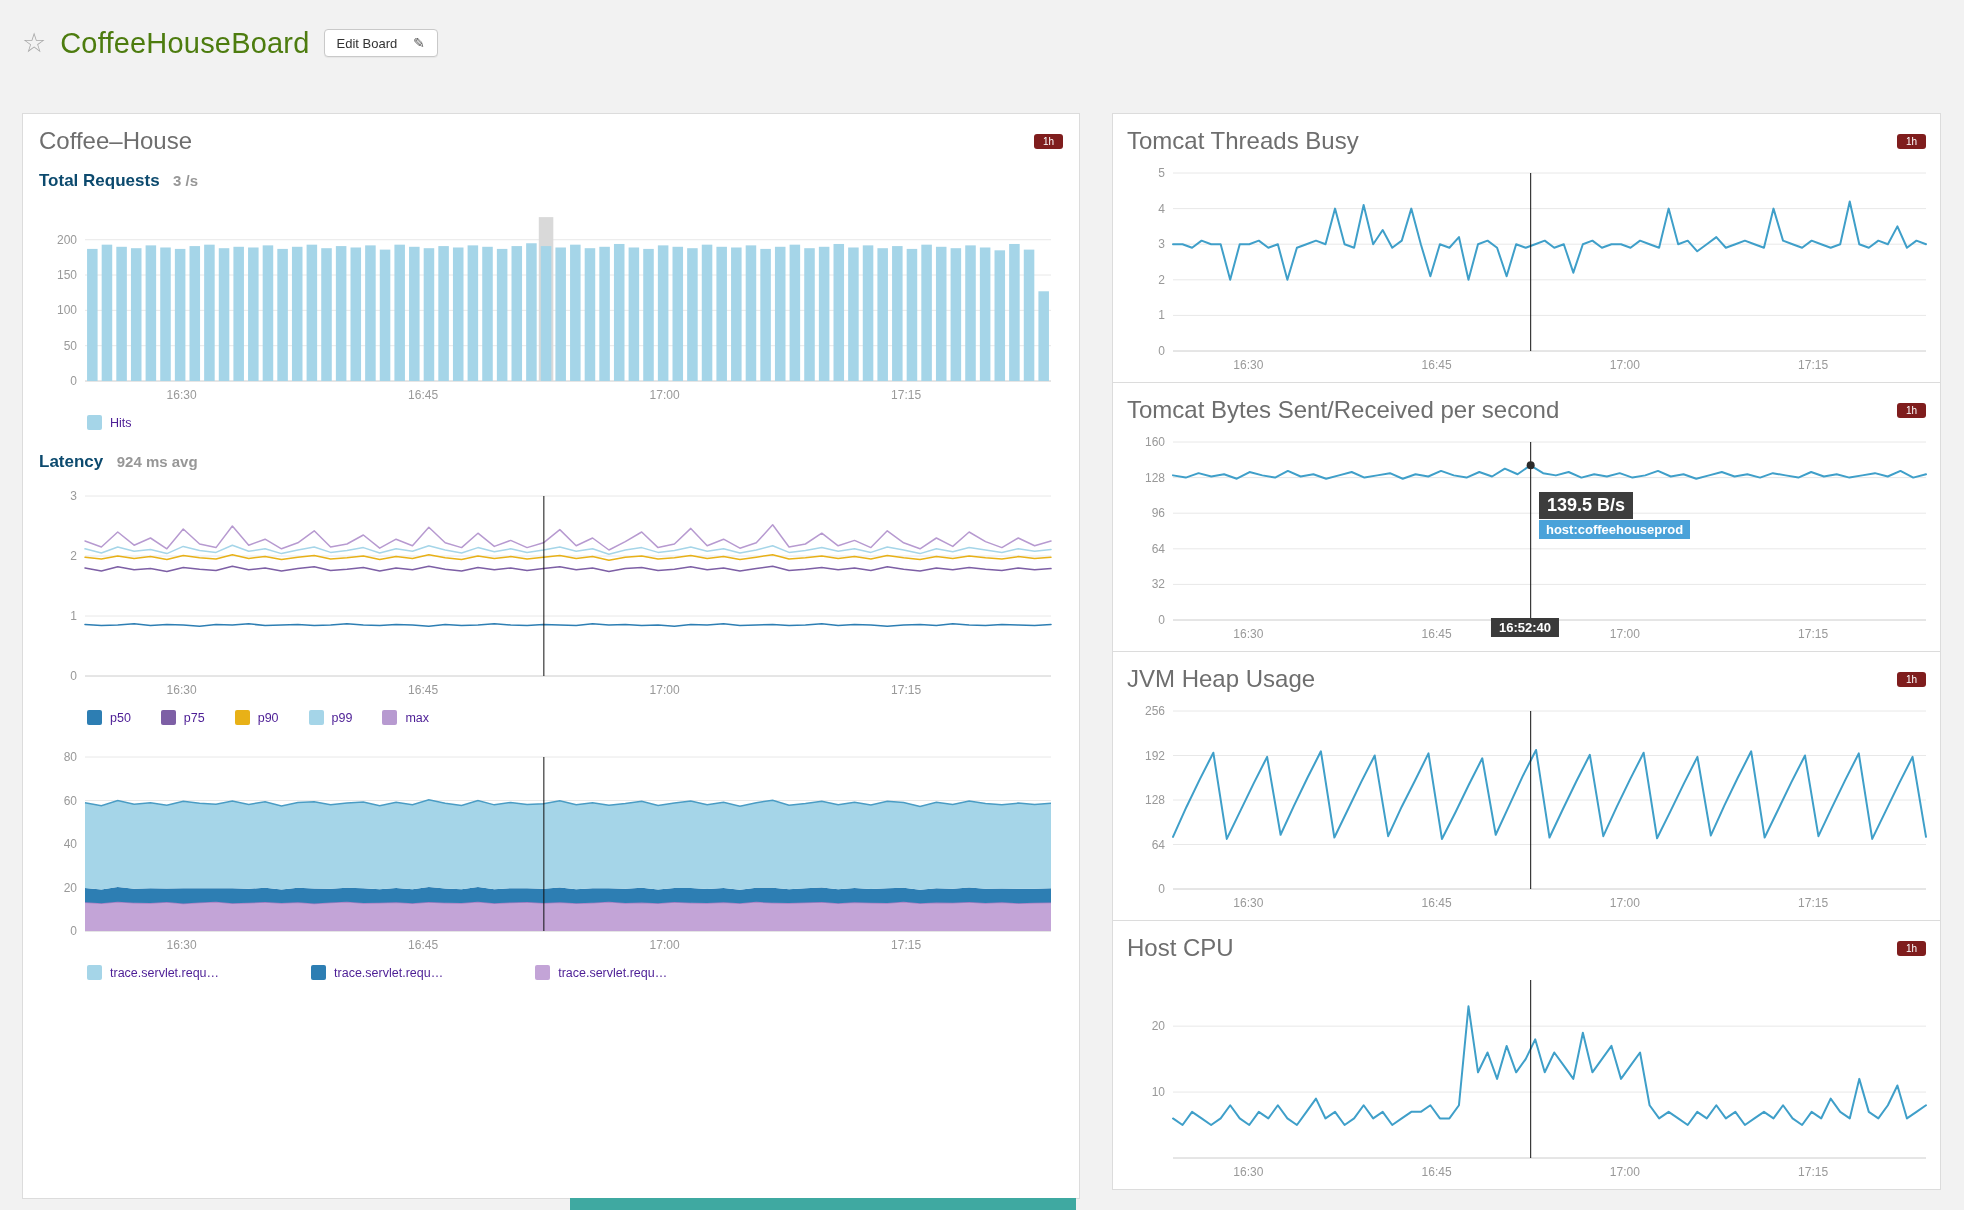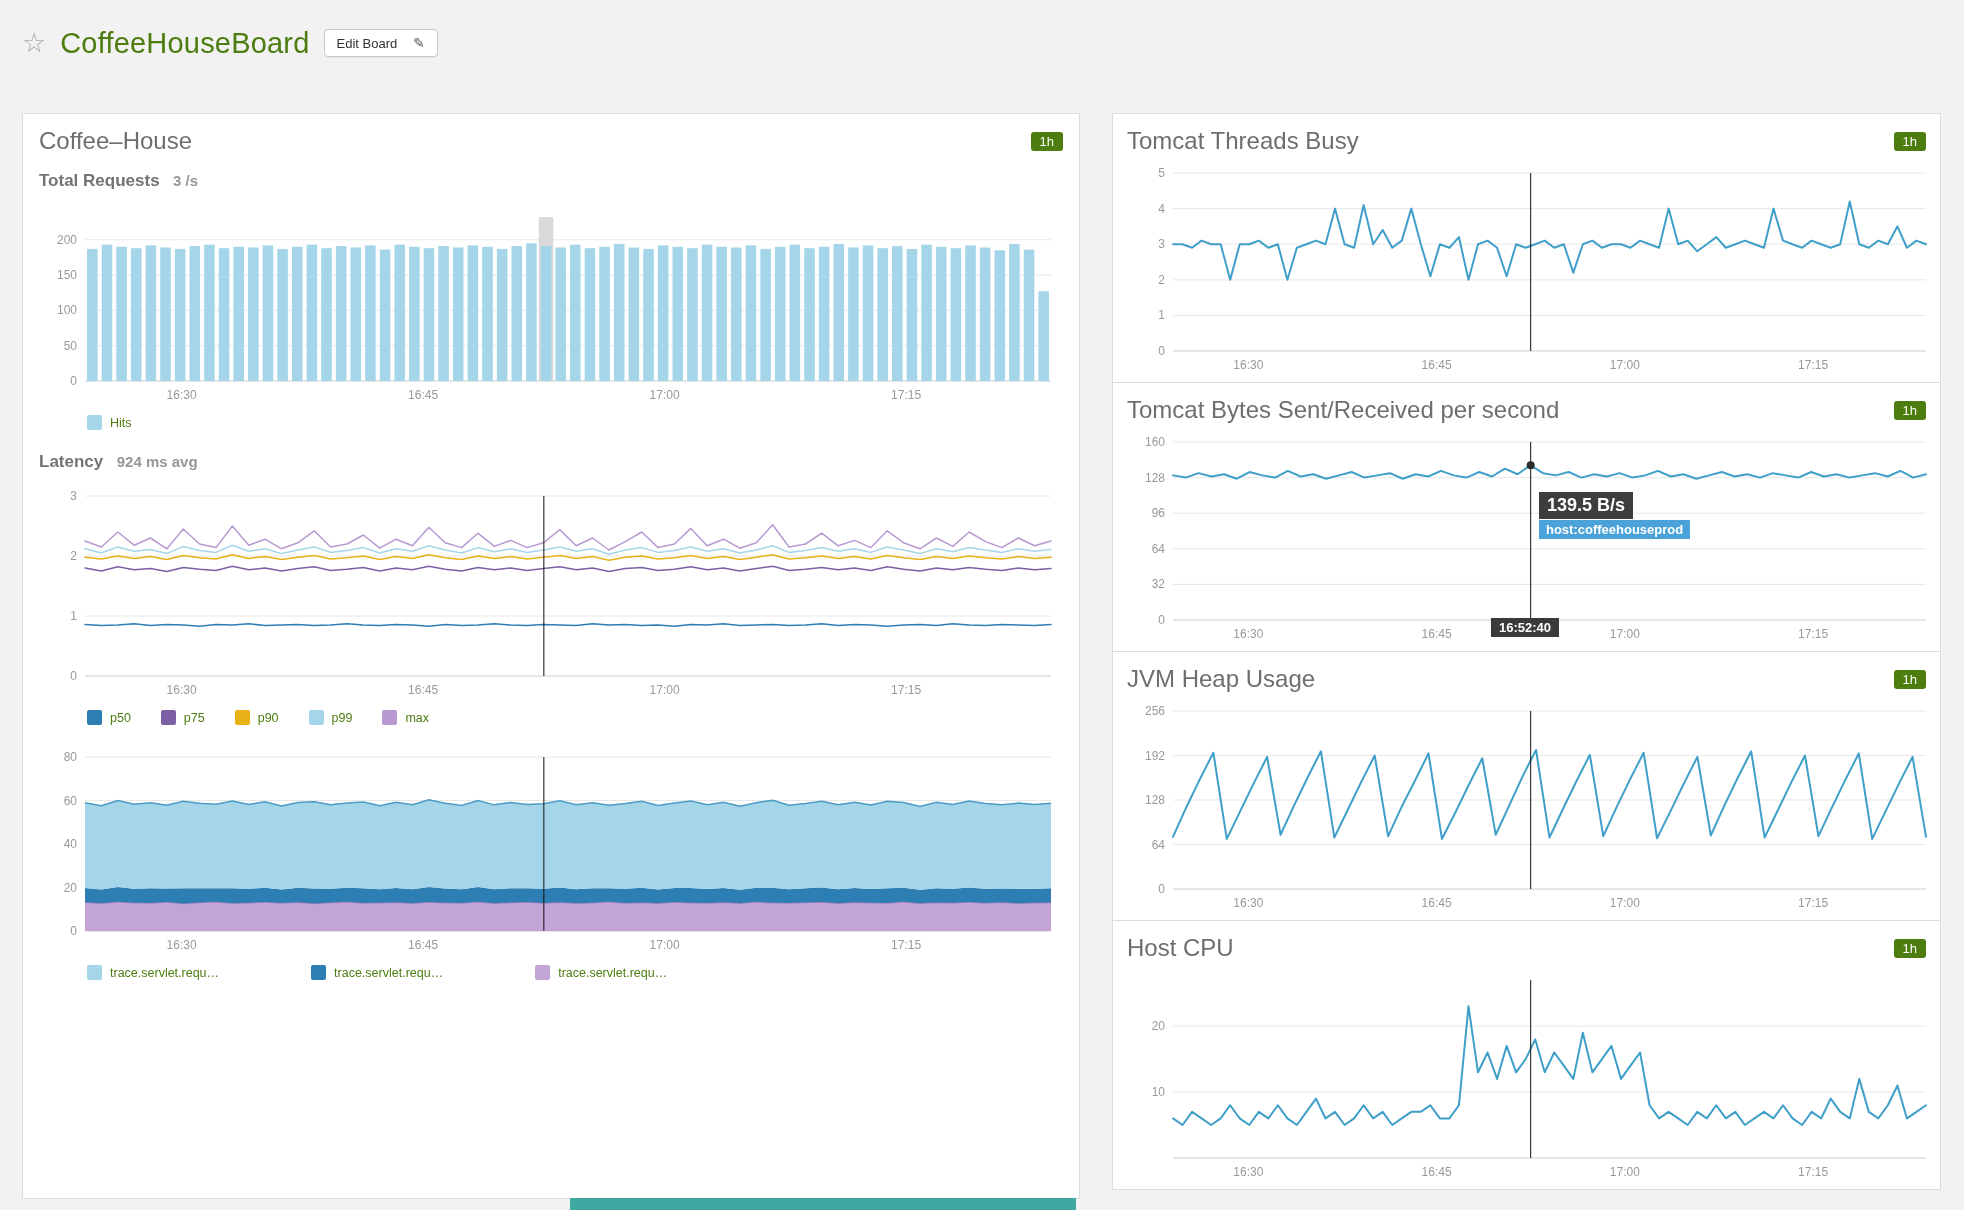--- a/index.html
+++ b/index.html
@@ -37,40 +37,40 @@
     position: relative; background: #fff; border: 1px solid #dcdcdc;
     height: 270px; padding: 0 14px;
   }
   .widget-r + .widget-r { margin-top: -1px; }
   .widget-header {
     display: flex; justify-content: space-between; align-items: center;
     padding: 13px 0 6px;
   }
   .widget-title { font-size: 24px; font-weight: 400; color: #6e6e6e; }
   .timeframe-badge {
-    background: #4d7c0f; color: #fff; font-size: 13px;
+    background: #7f1d1d; color: #fff; font-size: 10px;
     padding: 2px 9px; border-radius: 3px; cursor: pointer;
   }
   
   .section-title-row { margin: 10px 0 14px; }
-  .sec-title { font-size: 17px; font-weight: 700; color: #737373; }
+  .sec-title { font-size: 17px; font-weight: 700; color: #0c4a6e; }
   .sec-value { font-size: 15px; font-weight: 700; color: #979797; margin-left: 9px; }
   
   .chart { position: relative; width: 100%; }
   .chart svg { position: absolute; left: 0; top: 0; font-family: inherit; }
   .chart-bar { height: 200px; }
   .chart-latency { height: 214px; }
   .chart-area { height: 208px; }
   .chart-r { height: 212px; margin: 2px 0 0; }
   
   .legend { display: flex; align-items: center; gap: 30px; margin: 10px 0 22px 48px; }
   .legend-wide { gap: 92px; }
   .legend-item { display: inline-flex; align-items: center; gap: 8px; cursor: pointer; }
   .legend-item .swatch { width: 15px; height: 15px; border-radius: 2px; display: inline-block; }
-  .legend-item .legend-label { font-size: 12.5px; color: #4d7c0f; }
+  .legend-item .legend-label { font-size: 12.5px; color: #4c1d95; }
   
   .chart-bytes { --cx: calc(46px + (100% - 58px) * 0.475); }
   .tooltip-value {
     position: absolute; z-index: 2;
     left: calc(var(--cx) + 14px); top: 60px;
     background: #3d3d3d; color: #fff; font-size: 18px; font-weight: 700;
     padding: 3px 8px; white-space: nowrap;
   }
   .tooltip-host {
     position: absolute; z-index: 2;

